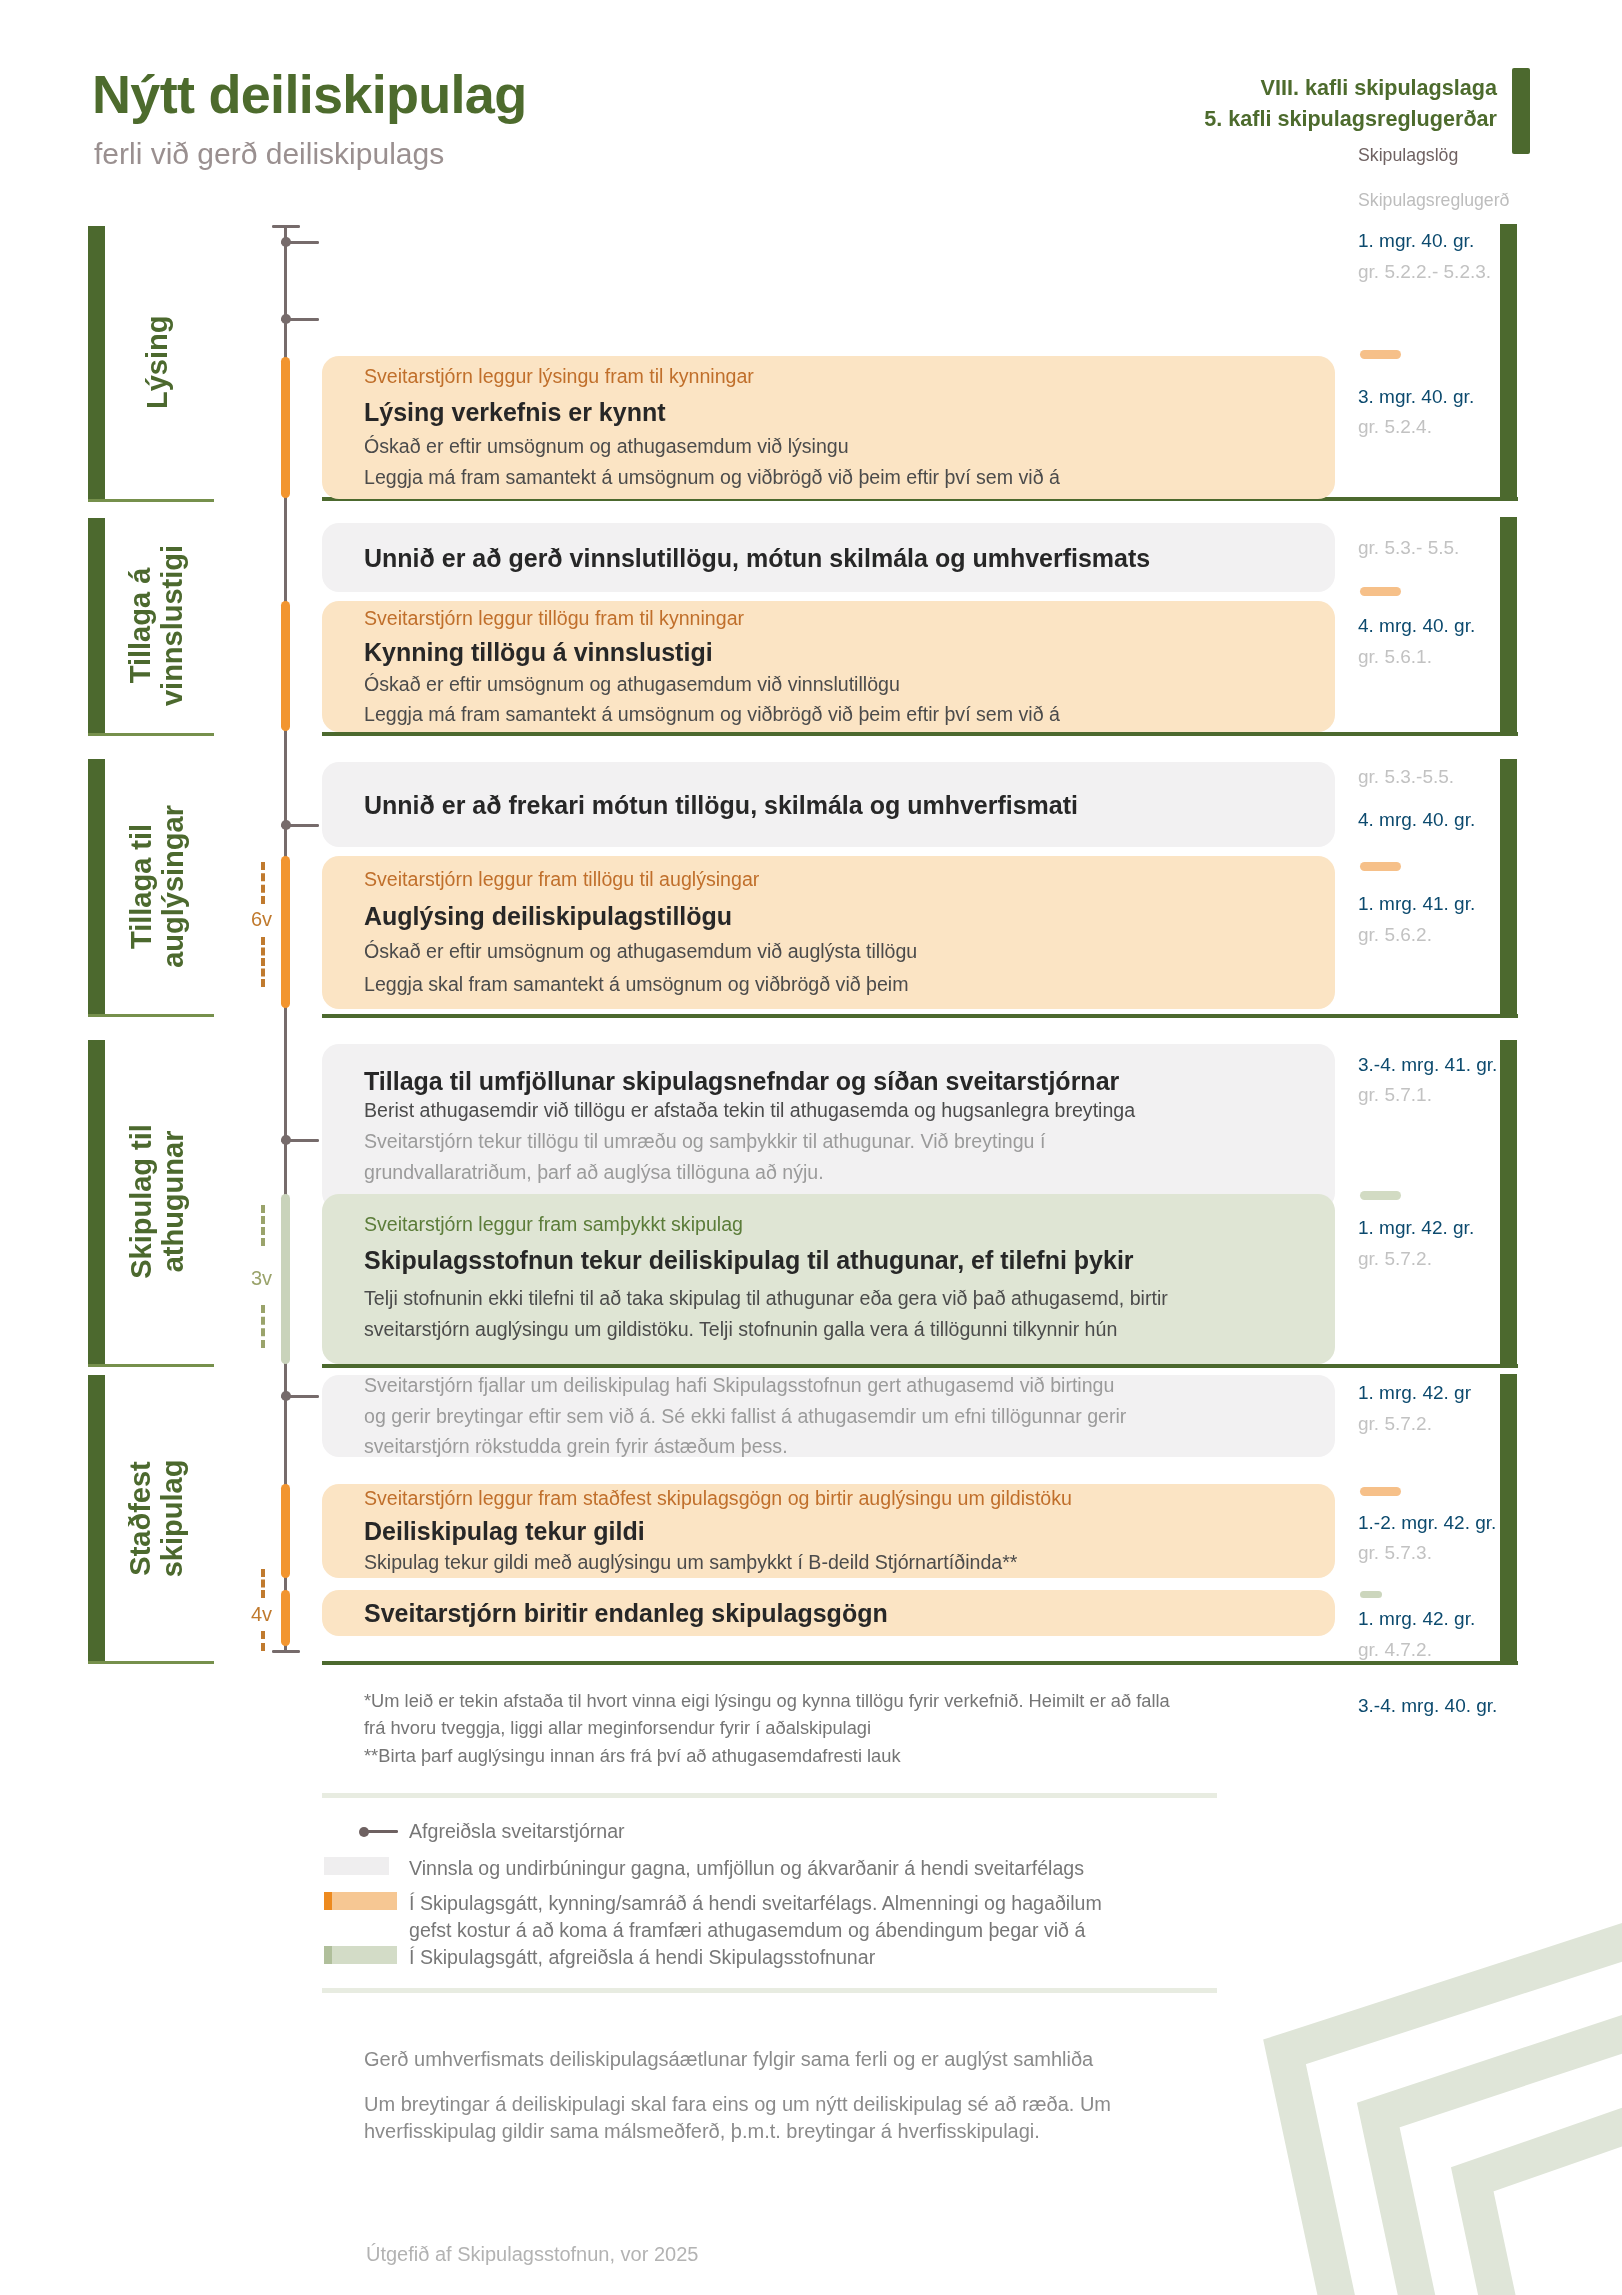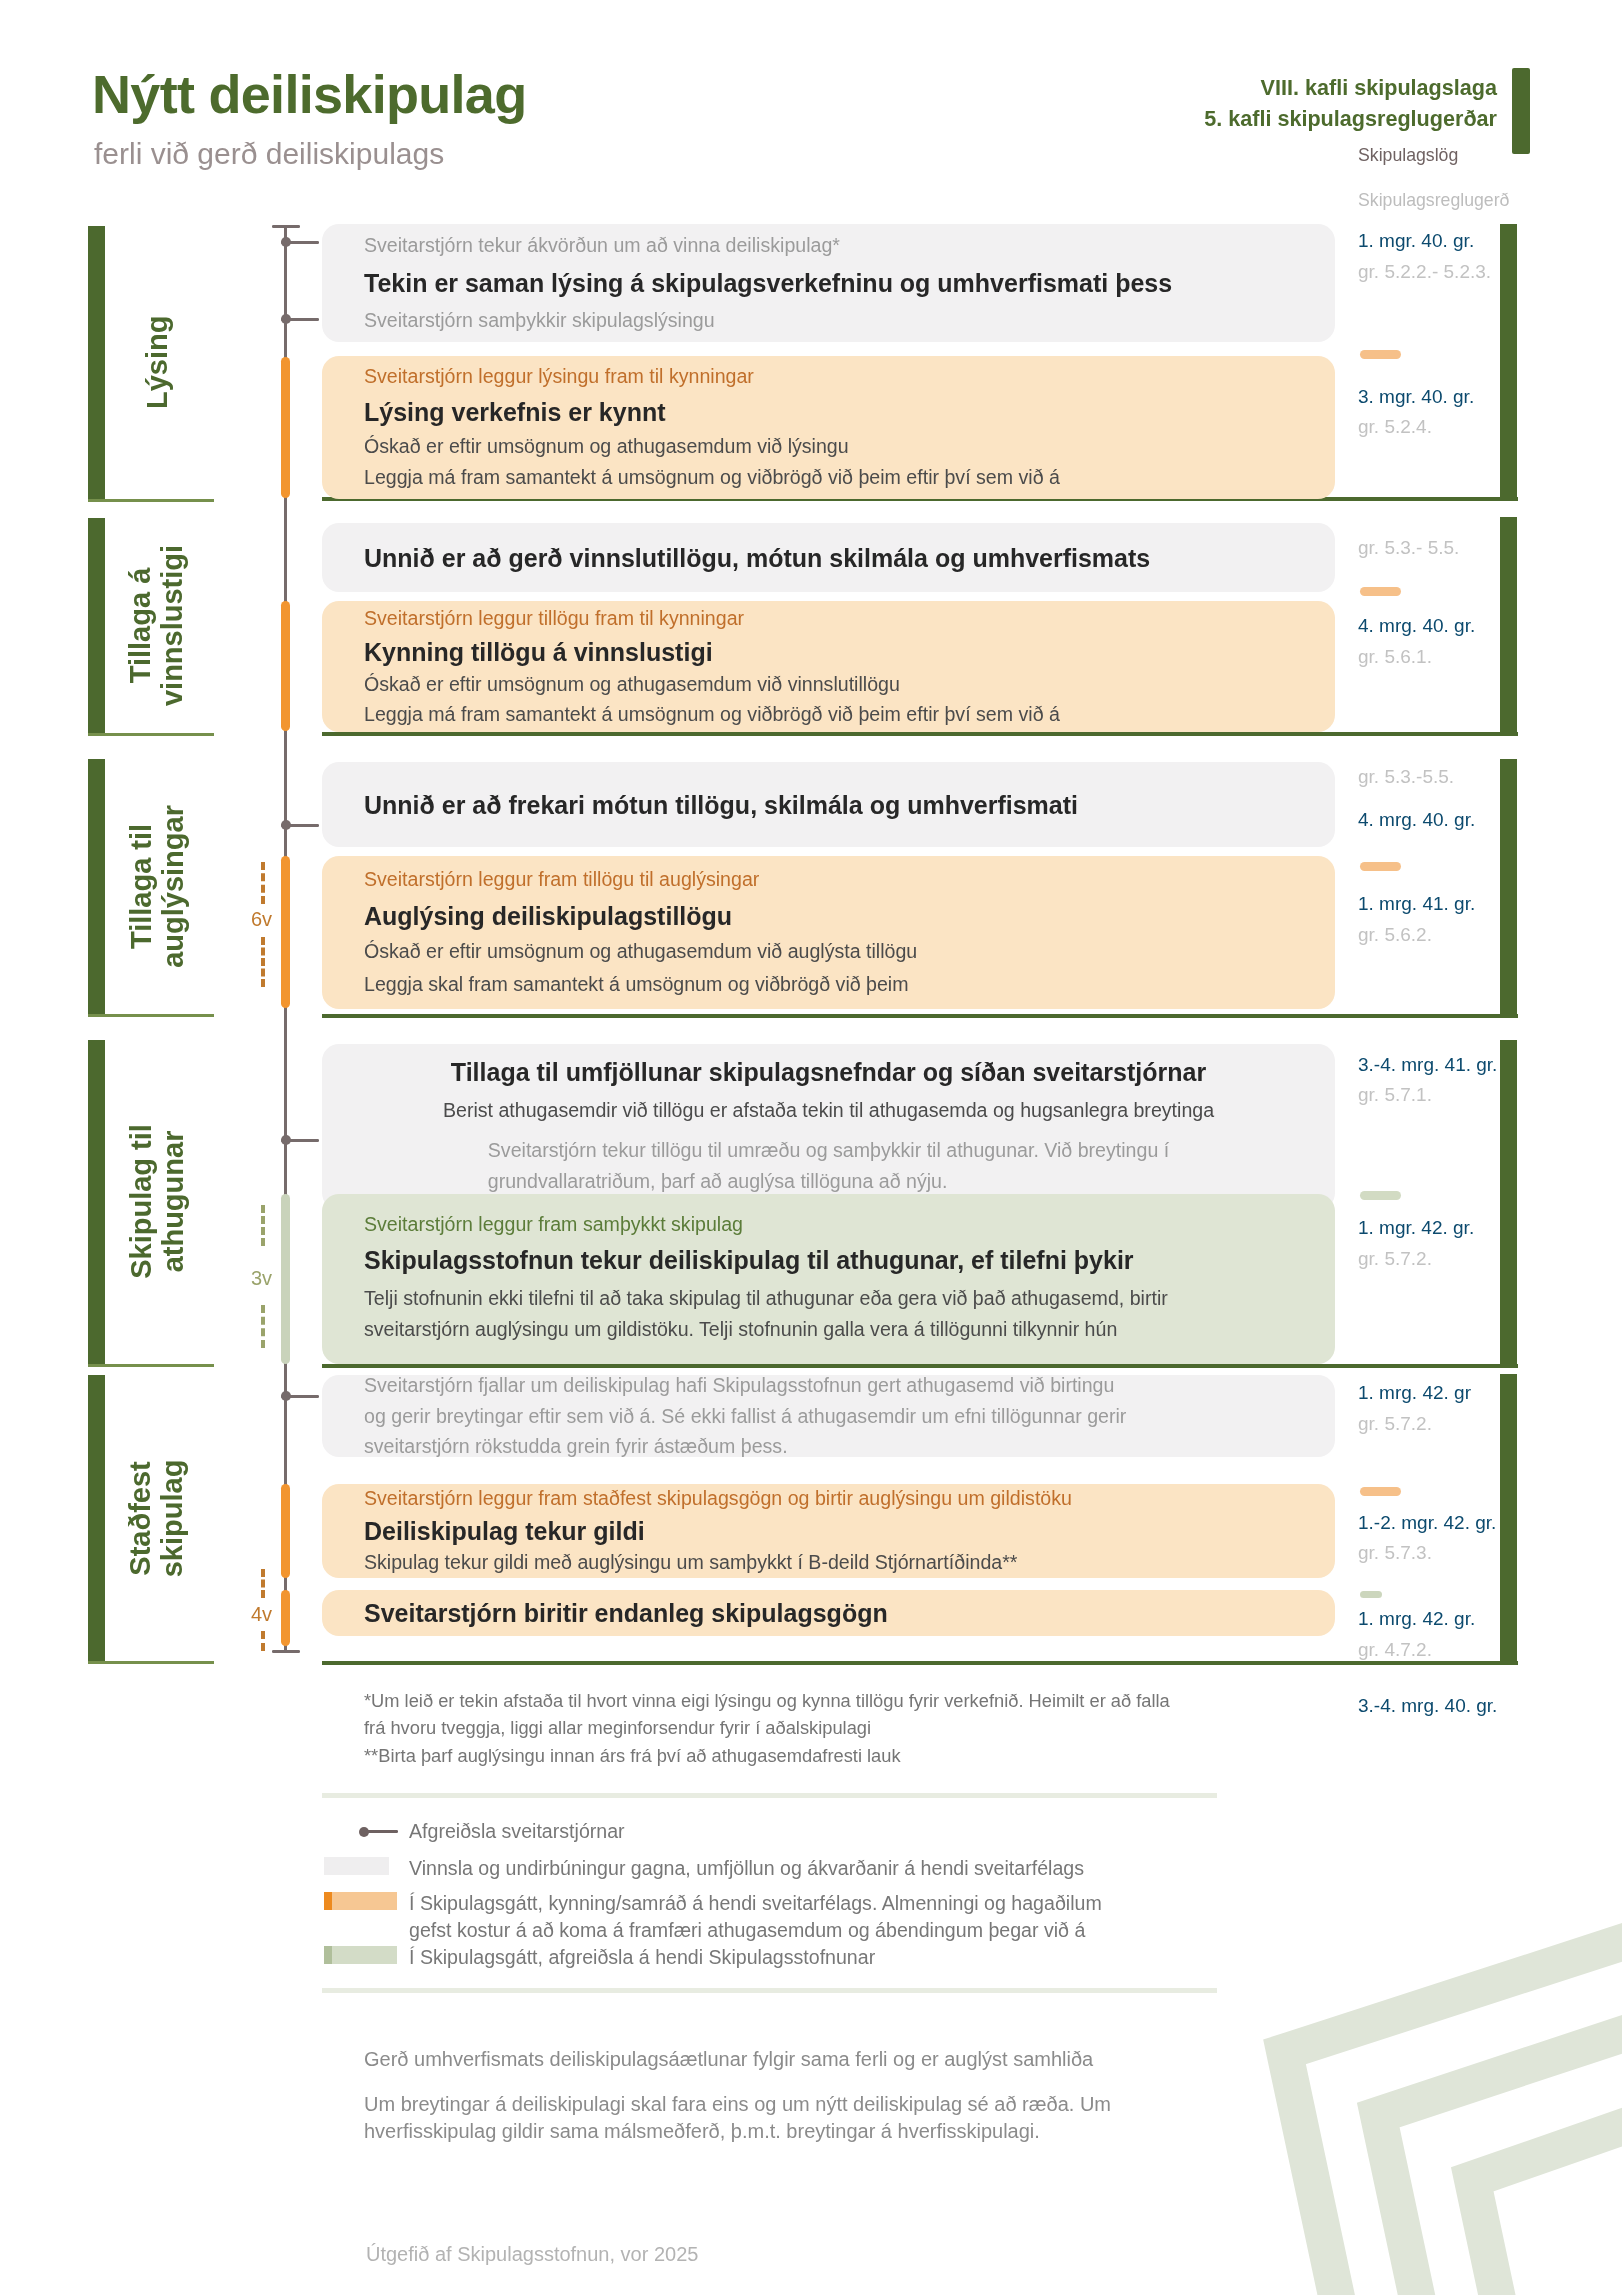--- a/index.html
+++ b/index.html
@@ -110,25 +110,20 @@
   <div class="lbar" style="top:226px;height:275px;"></div>
   <div class="vwrap" style="top:226px;height:273px;">
     <div class="vlabel">
         <span>Lýsing</span>
       </div>
   </div>
   <div class="lline" style="top:499px;"></div>
   <div class="rbar" style="top:224px;height:277px;"></div>
   <div class="rline" style="top:497px;"></div>
 
-  <div class="bx bx-gray" style="top:224px;height:118px;gap:10.5px;">
-    <div class="ln s-muted">Sveitarstjórn tekur ákvörðun um að vinna deiliskipulag*</div>
-    <div class="ln s-bold">Tekin er saman lýsing á skipulagsverkefninu og umhverfismati þess</div>
-    <div class="ln s-muted">Sveitarstjórn samþykkir skipulagslýsingu</div>
-  </div>
   <div class="bx bx-orange" style="top:356px;height:143px;gap:7.9px;">
     <div class="ln s-accent">Sveitarstjórn leggur lýsingu fram til kynningar</div>
     <div class="ln s-bold">Lýsing verkefnis er kynnt</div>
     <div class="ln s-body">Óskað er eftir umsögnum og athugasemdum við lýsingu</div>
     <div class="ln s-body">Leggja má fram samantekt á umsögnum og viðbrögð við þeim eftir því sem við á</div>
   </div>
   <div class="ref ref-law" style="top:230px;">1. mgr. 40. gr.</div>
   <div class="ref ref-reg" style="top:261px;">gr. 5.2.2.- 5.2.3.</div>
   <div class="refdiv" style="top:350px;"></div>
   <div class="ref ref-law" style="top:386px;">3. mgr. 40. gr.</div>
@@ -189,21 +184,21 @@
   <div class="vwrap" style="top:1040px;height:323px;">
     <div class="vlabel">
         <span>Skipulag til</span>
         <span>athugunar</span>
       </div>
   </div>
   <div class="lline" style="top:1364px;"></div>
   <div class="rbar" style="top:1040px;height:327px;"></div>
   <div class="rline" style="top:1364px;"></div>
 
-  <div class="bx bx-gray" style="top:1044px;height:166px;gap:12px;align-items:center;">
+  <div class="bx bx-gray" style="top:1044px;height:166px;gap:3px;">
     <div class="ln s-bold">Tillaga til umfjöllunar skipulagsnefndar og síðan sveitarstjórnar</div>
     <div class="ln s-body">Berist athugasemdir við tillögu er afstaða tekin til athugasemda og hugsanlegra breytinga</div>
     <div class="grp s-muted">
       <span>Sveitarstjórn tekur tillögu til umræðu og samþykkir til athugunar. Við breytingu í</span>
       <span>grundvallaratriðum, þarf að auglýsa tillöguna að nýju.</span>
     </div>
   </div>
   <div class="bx bx-green" style="top:1194px;height:170px;gap:7.9px;">
     <div class="ln s-green">Sveitarstjórn leggur fram samþykkt skipulag</div>
     <div class="ln s-bold">Skipulagsstofnun tekur deiliskipulag til athugunar, ef tilefni þykir</div>

